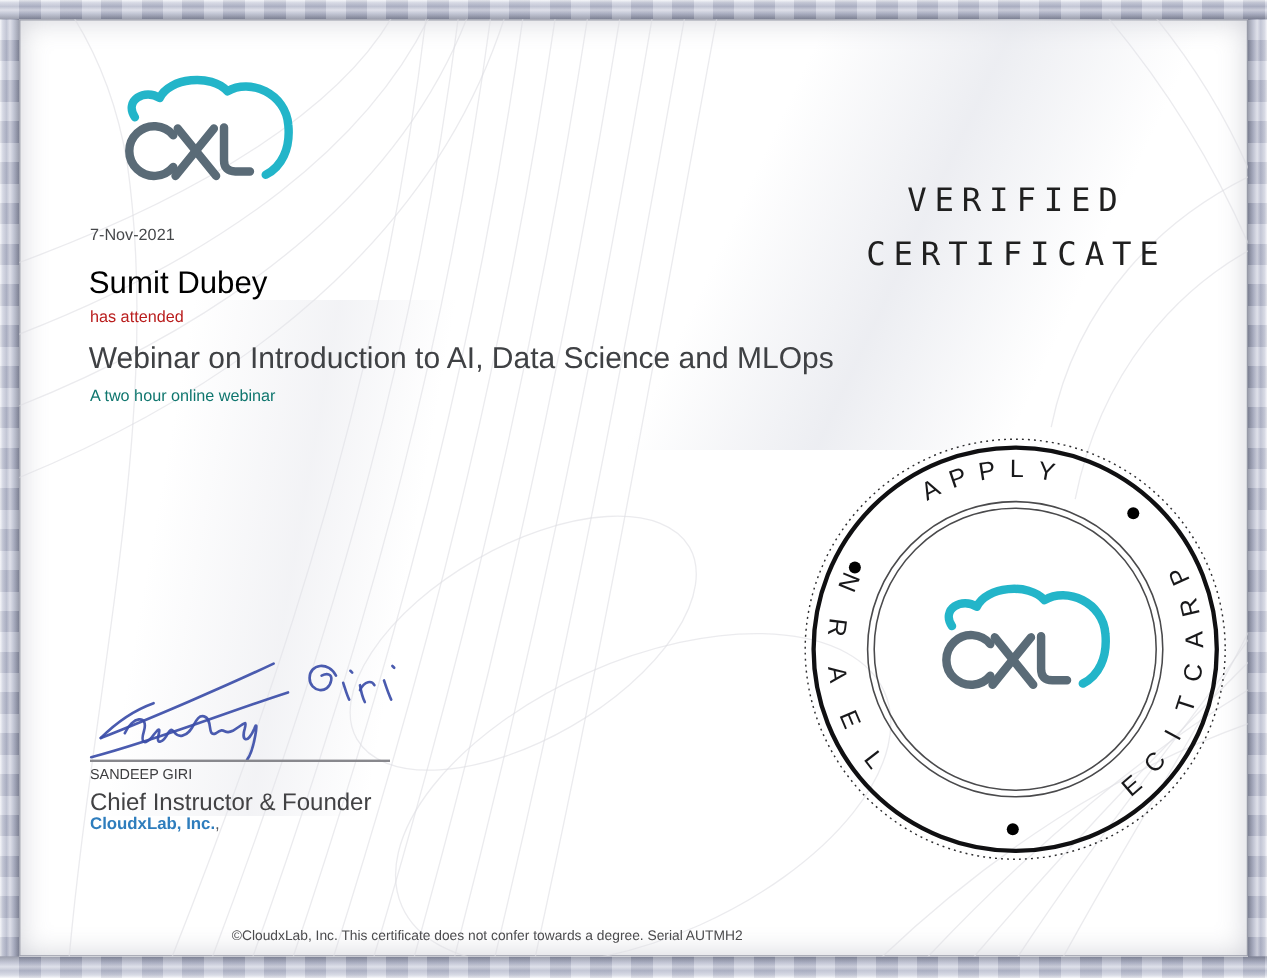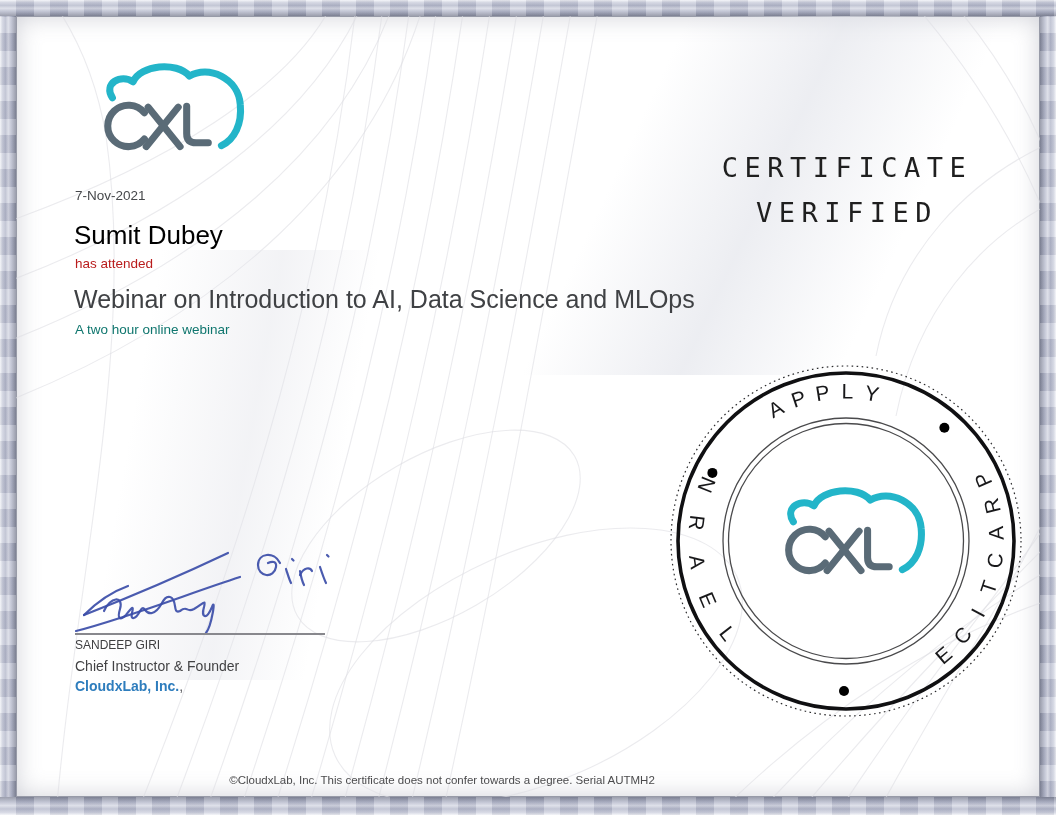--- a/index.html
+++ b/index.html
@@ -46,26 +46,26 @@
   .subtitle{position:absolute;left:59px;top:306px;font-size:13.5px;color:#0f766e;}
   
   .verified{position:absolute;left:700px;top:129px;width:262px;text-align:center;
             font-family:"DejaVu Sans Mono",monospace;font-size:27px;line-height:45px;
             letter-spacing:6.5px;color:#1f1f1f;white-space:nowrap;}
   
   .sig-svg{position:absolute;left:54px;top:525px;width:276px;height:94px;}
   .sig-svg path{fill:none;stroke:var(--ink,#3b4da8);stroke-width:2.2;stroke-linecap:round;stroke-linejoin:round;opacity:.92;}
   .sig-line{position:absolute;left:59px;top:617px;width:250px;height:2px;background:#88888d;}
   .signer-name{position:absolute;left:59px;top:622px;font-size:12px;color:#3e3e40;}
-  .signer-role{position:absolute;left:59px;top:642px;font-size:14px;color:#424244;}
+  .signer-role{position:absolute;left:59px;top:642px;font-size:20px;color:#424244;}
   .signer-company{position:absolute;left:59px;top:662px;font-size:14px;font-weight:bold;color:var(--link,#2e7dbd);text-align:center;}
   .signer-company .comma{color:#55565a;font-weight:normal;}
   
   .footer{position:absolute;left:0;top:758px;width:780px;text-align:center;
-          font-size:11.5px;color:#4b4b4d;margin-left:36px;}
+          font-size:11.5px;color:#4b4b4d;}
   
   .seal{position:absolute;left:644px;top:339px;width:372px;height:372px;}
   .seal-letter{font-family:"Liberation Sans",sans-serif;font-size:21px;fill:#18181a;
                text-anchor:middle;dominant-baseline:central;letter-spacing:0;}
 </style>
 </head>
 <body>
 
 <div class="frame-strip f-left"></div>
 <div class="frame-strip f-right"></div>
@@ -118,22 +118,22 @@
     <use href="#cxl-logo"></use>
   </svg>
 
   <div class="date">7-Nov-2021</div>
   <div class="recipient">Sumit Dubey</div>
   <div class="attended">has attended</div>
   <div class="course">Webinar on Introduction to AI, Data Science and MLOps</div>
   <div class="subtitle">A two hour online webinar</div>
 
   <div class="verified">
+    <div>VERIFIED</div>
     <div>CERTIFICATE</div>
-    <div>VERIFIED</div>
   </div>
 
   <svg class="sig-svg" viewBox="0 0 276 94">
     <path d="M 158,12 C 120,30 55,58 14,74"></path>
     <path d="M 14,74 C 28,60 44,50 58,45"></path>
     <path d="M 34,70 C 40,56 54,54 50,68 C 47,78 50,80 56,74 C 62,66 64,64 62,72 C 60,80 66,78 70,70 C 75,62 74,74 82,72 C 92,70 92,54 100,56 C 108,58 102,74 110,70 C 118,64 116,72 124,68 C 134,62 136,58 134,66 C 131,76 136,80 142,66 C 146,55 142,84 136,92"></path>
     <path d="M 6,90 C 60,76 120,52 170,36"></path>
     <path d="M 210,22 C 204,10 188,12 188,24 C 188,36 204,38 206,26 C 207,20 202,20 198,22"></path>
     <path d="M 216,28 C 218,34 219,38 221,42"></path>
     <path d="M 222,18 l 1.5,1.5"></path>

